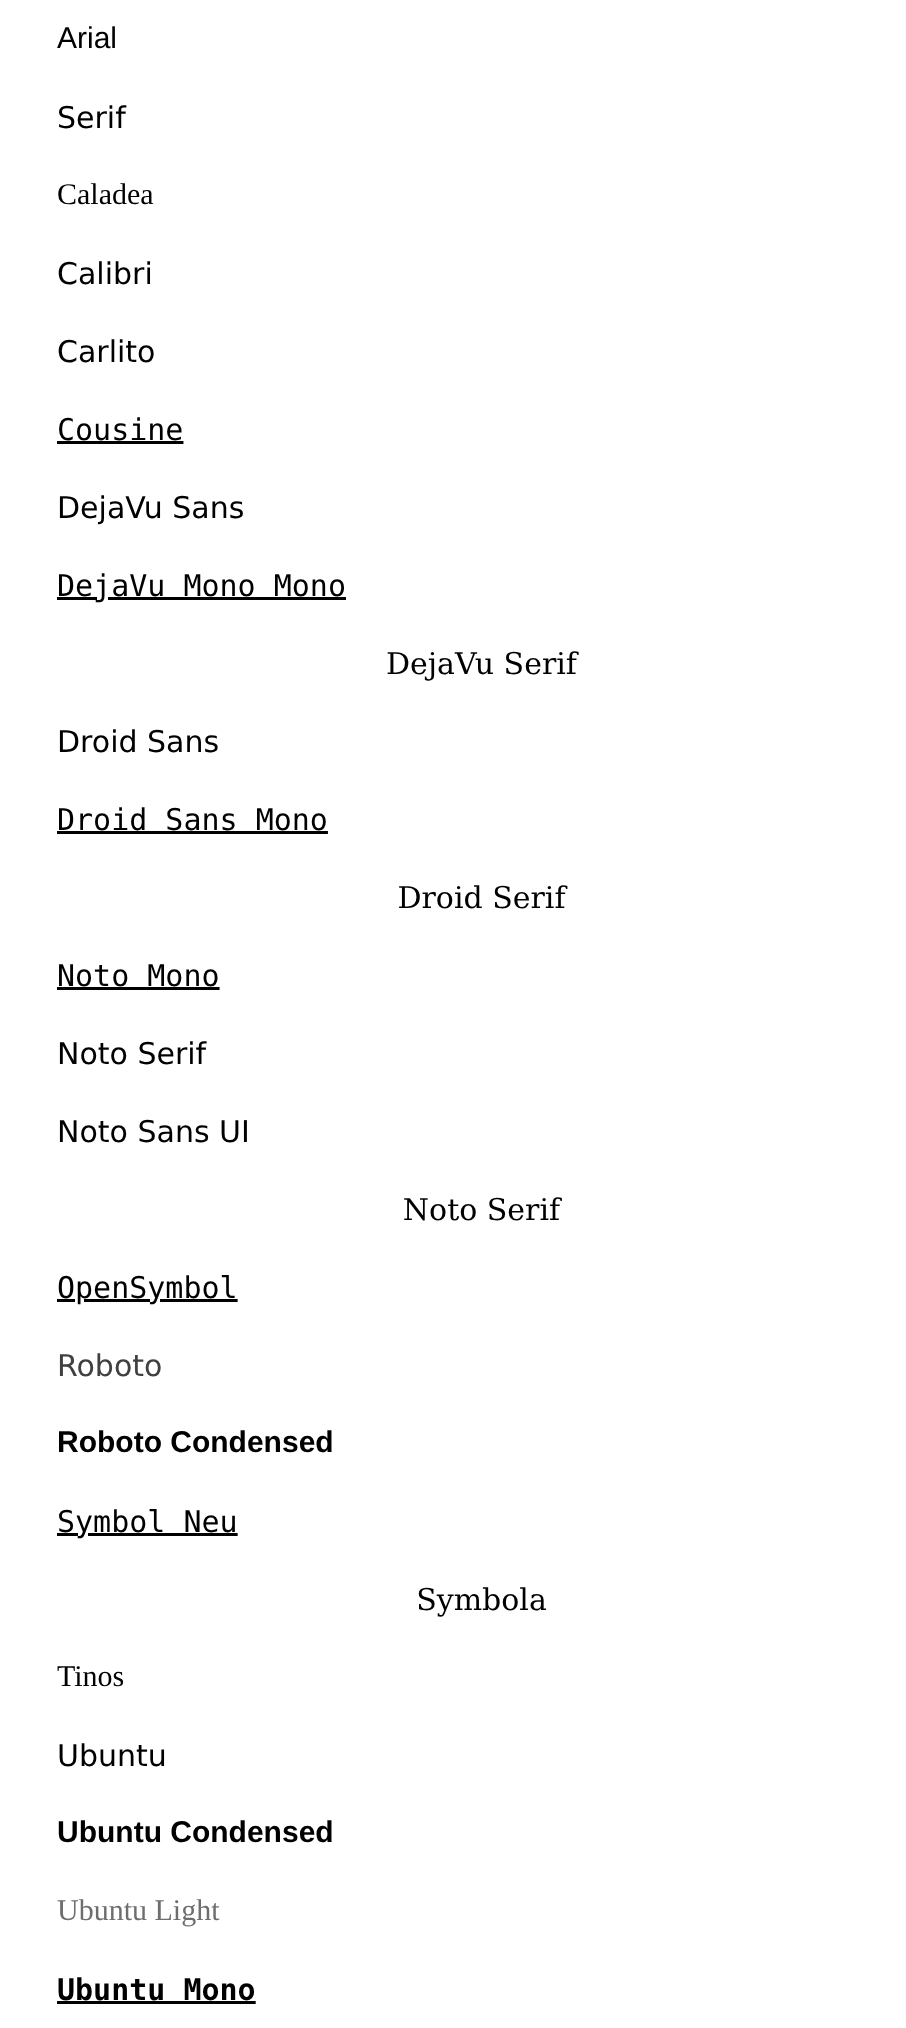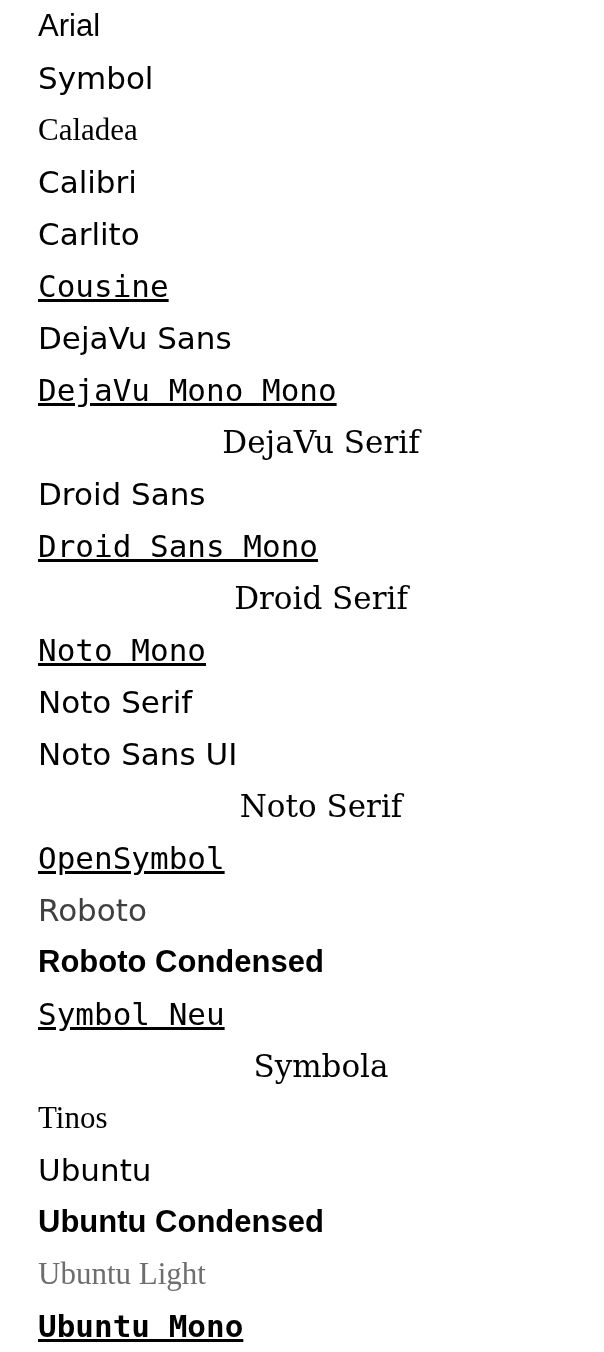--- a/index.html
+++ b/index.html
@@ -16,42 +16,42 @@
   #font-list {
     display: block;
     padding: 0;
     margin: 0;
     list-style: none;
   }
   .font-item {
     height: 52px;
     line-height: 52px;
     padding-left: 38px;
-    font-size: 31px;
+    font-size: 20px;
     color: #000000;
     white-space: nowrap;
     overflow: hidden;
   }
   
   .f-sans      { font-family: "Liberation Sans", sans-serif; }
   .f-sans2     { font-family: "DejaVu Sans", sans-serif; }
   .f-serif     { font-family: "Liberation Serif", serif; }
   .f-serif2    { font-family: "DejaVu Serif", serif; text-align: center; }
   .f-mono2     { font-family: "DejaVu Sans Mono", monospace; text-decoration: underline; }
   .f-cond      { font-family: "Liberation Sans Narrow", "Liberation Sans", sans-serif; font-stretch: condensed; font-weight: 700; }
   .f-light     { font-family: Liberation Serif, serif; color: #6e6e6e; }
   .f-grey      { font-family: "DejaVu Sans", sans-serif; color: #404040; }
   .f-bold      { font-weight: 700; }
 </style>
 </head>
 <body>
 
 <ul id="font-list">
     <li class="font-item f-sans">Arial</li>
-    <li class="font-item f-sans2">Symbol</li>
+    <li class="font-item f-sans2">Serif</li>
     <li class="font-item f-serif">Caladea</li>
     <li class="font-item f-sans2">Calibri</li>
     <li class="font-item f-sans2">Carlito</li>
     <li class="font-item f-mono2">Cousine</li>
     <li class="font-item f-sans2">DejaVu Sans</li>
     <li class="font-item f-mono2">DejaVu Mono Mono</li>
     <li class="font-item f-serif2">DejaVu Serif</li>
     <li class="font-item f-sans2">Droid Sans</li>
     <li class="font-item f-mono2">Droid Sans Mono</li>
     <li class="font-item f-serif2">Droid Serif</li>

